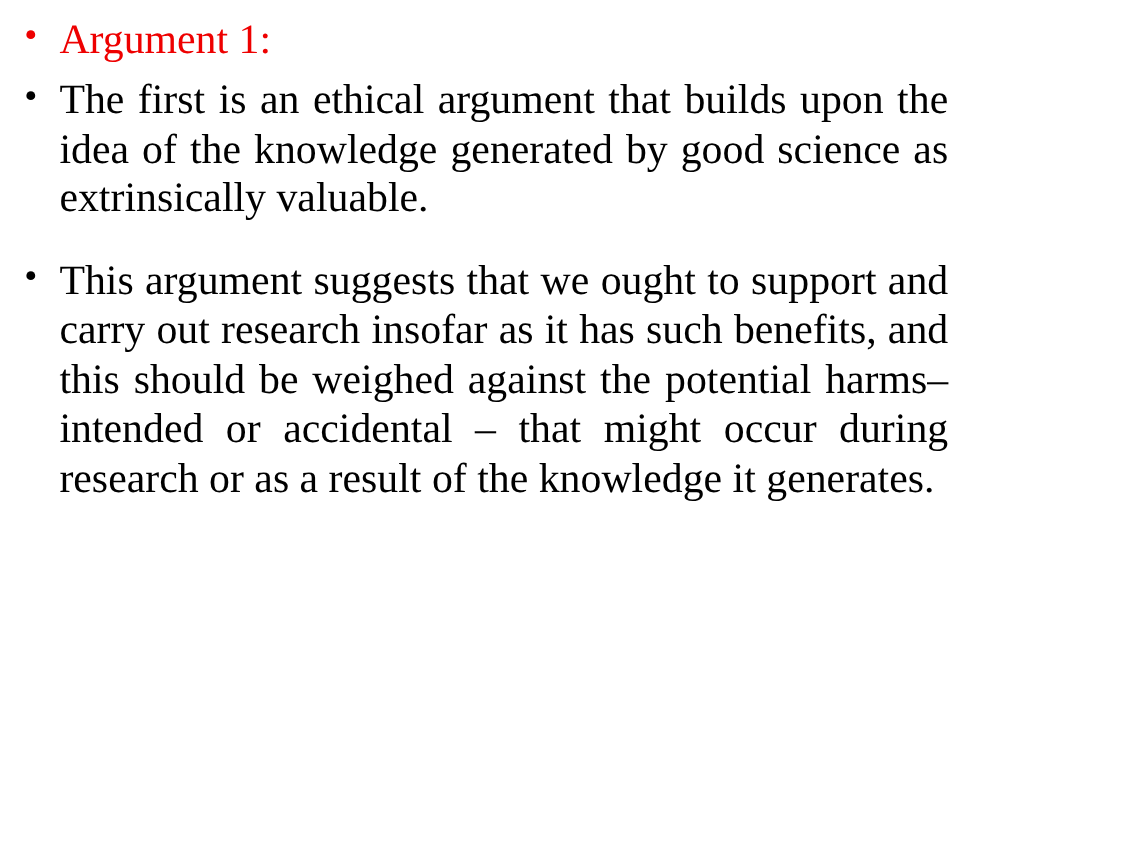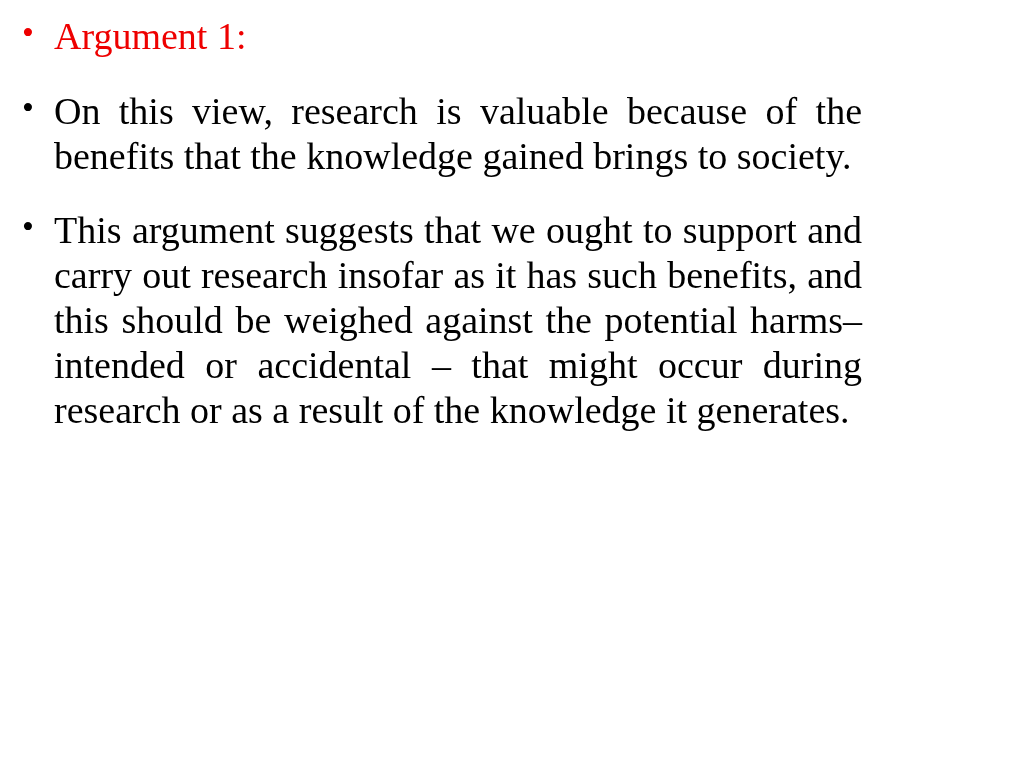--- a/index.html
+++ b/index.html
@@ -60,20 +60,20 @@
   }
 </style>
 </head>
 <body>
 
 <div class="slide">
   <ul class="bullets">
     <li class="bullet title-bullet" style="color: rgb(238, 0, 0);">
       <span class="txt" style="color: rgb(238, 0, 0);">Argument 1:</span>
     </li>
-    <li class="bullet gap-top" style="color: rgb(0, 0, 0);">
-      <span class="txt" style="color: rgb(0, 0, 0);">On this view, research is valuable because of the benefits that the knowledge gained brings to society.</span>
+    <li class="bullet" style="color: rgb(0, 0, 0);">
+      <span class="txt" style="color: rgb(0, 0, 0);">The first is an ethical argument that builds upon the idea of the knowledge generated by good science as extrinsically valuable.</span>
     </li>
     <li class="bullet gap-top" style="color: rgb(0, 0, 0);">
       <span class="txt" style="color: rgb(0, 0, 0); font-family: Liberation Serif, serif;">This argument suggests that we ought to support and carry out research insofar as it has such benefits, and this should be weighed against the potential harms– intended or accidental – that might occur during research or as a result of the knowledge it generates.</span>
     </li>
   </ul>
 </div>
 
 </body></html>

